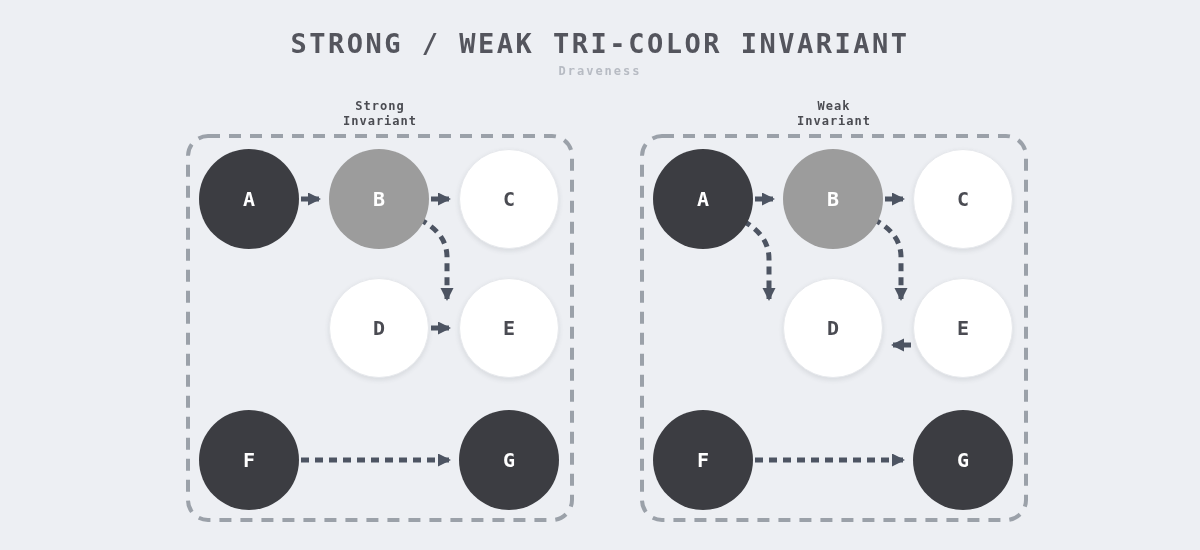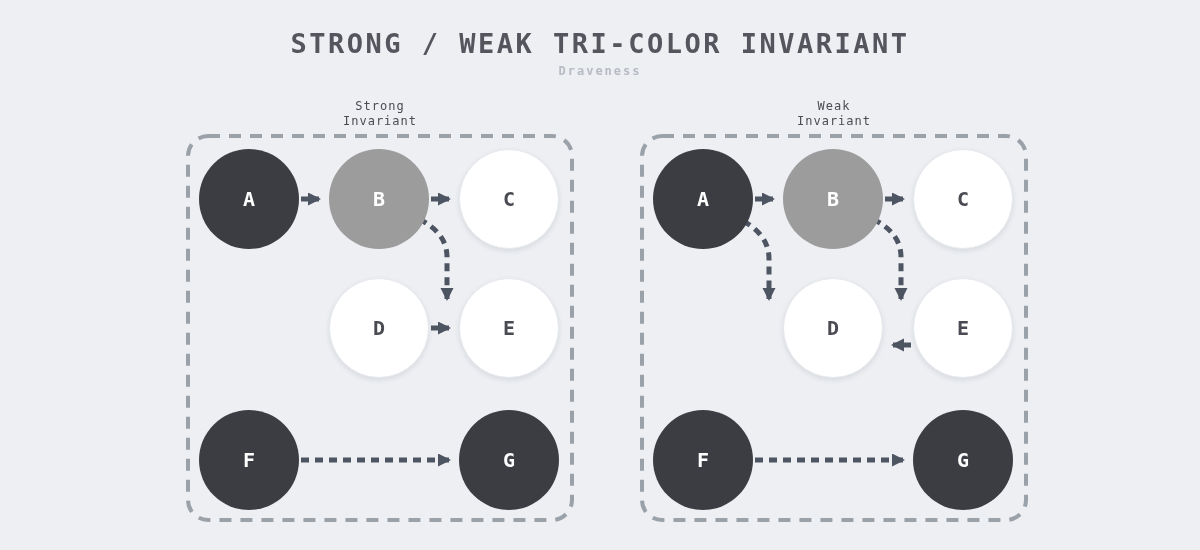--- a/index.html
+++ b/index.html
@@ -22,21 +22,21 @@
     letter-spacing:2px;color:var(--subtitle-text,#b7bbc3);
   }
 
   .panel{position:absolute;top:133px;width:390px;height:390px;}
   #panel-strong{left:185px;}
   #panel-weak{left:639px;}
 
   .panel-label{
     position:absolute;top:-34px;left:0;right:0;
     text-align:center;font-size:12px;line-height:15px;
-    font-weight:normal;letter-spacing:1px;
+    font-weight:bold;letter-spacing:1px;
     color:var(--label-text,#4b4c52);
     white-space:pre-line;
   }
 
   .panel-svg{position:absolute;left:0;top:0;}
   .panel-border{fill:none;stroke:var(--panel-border,#9ba1a9);stroke-width:4;stroke-dasharray:12 9;}
   .edge{fill:none;stroke:var(--arrow,#4d5462);stroke-width:5;stroke-dasharray:8 6;stroke-linecap:butt;stroke-linejoin:round;}
   .arrowhead{fill:var(--arrow,#4d5462);}
 
   .node{

